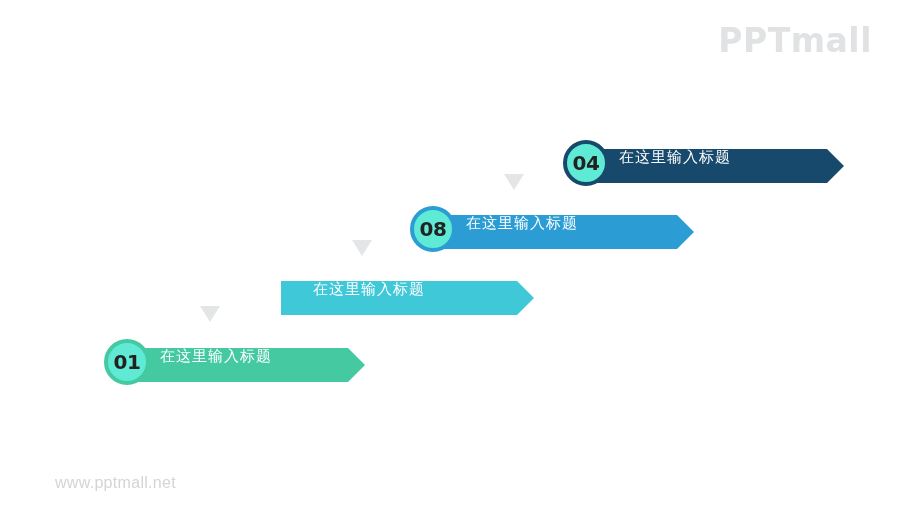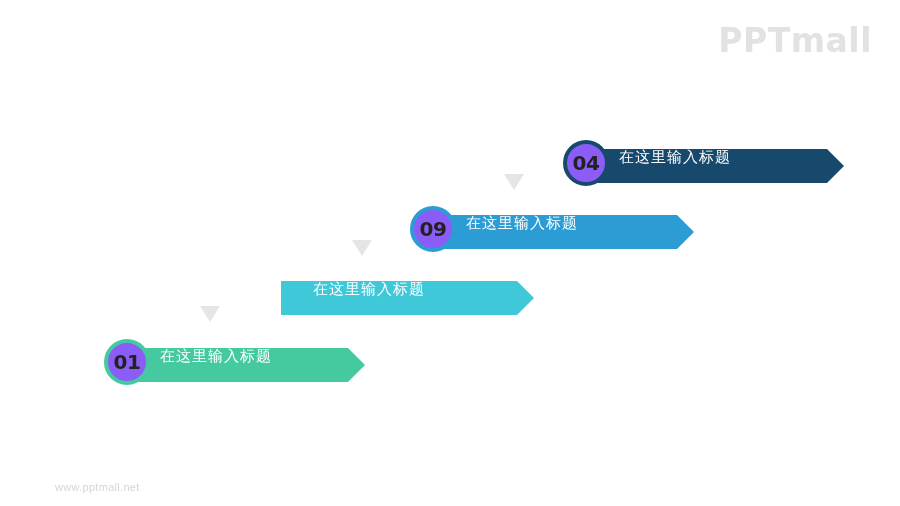--- a/index.html
+++ b/index.html
@@ -37,25 +37,24 @@
     font-family: "DejaVu Sans", sans-serif;
     user-select: none;
     white-space: nowrap;
   }
 
   
   .footer {
     position: absolute;
     left: 55px;
     top: 474px;
-    font-size: 11px;
+    font-size: 16px;
     color: #d3d5d6;
     letter-spacing: 0.3px;
     white-space: nowrap;
-    margin-top: 7px;
   }
 
   
   .step {
     position: absolute;
     height: 52px;
   }
 
   
   .banner {
@@ -79,21 +78,21 @@
     white-space: nowrap;
     font-family: Liberation Serif, serif;
   }
 
   .num-circle {
     position: absolute;
     top: 0;
     width: 46px;
     height: 46px;
     border-radius: 50%;
-    background: #8b5cf6;
+    background: #5eead4;
     box-sizing: border-box;
     border: 4px solid #000;
     display: flex;
     align-items: center;
     justify-content: center;
   }
 
   .num-circle span {
     font-size: 20px;
     font-weight: bold;
@@ -132,21 +131,21 @@
         </div>
       </div>
       <div class="step" style="left: 257px; top: 272px; width: 277px;">
         <div class="banner" style="left: 24px; width: 253px; background: rgb(63, 200, 216);"></div>
         <div class="banner-label" style="left: 56px;">在这里输入标题</div>
       </div>
       <div class="step" style="left: 410px; top: 206px; width: 284px;">
         <div class="banner" style="left: 24px; width: 260px; background: rgb(43, 157, 212);"></div>
         <div class="banner-label" style="left: 56px;">在这里输入标题</div>
         <div class="num-circle" style="left: 0px; border-color: rgb(43, 157, 212);">
-          <span>09</span>
+          <span>08</span>
         </div>
       </div>
       <div class="step" style="left: 563px; top: 140px; width: 281px;">
         <div class="banner" style="left: 24px; width: 257px; background: rgb(23, 73, 109);"></div>
         <div class="banner-label" style="left: 56px;">在这里输入标题</div>
         <div class="num-circle" style="left: 0px; border-color: rgb(23, 73, 109);">
           <span>04</span>
         </div>
       </div>
     </div>

